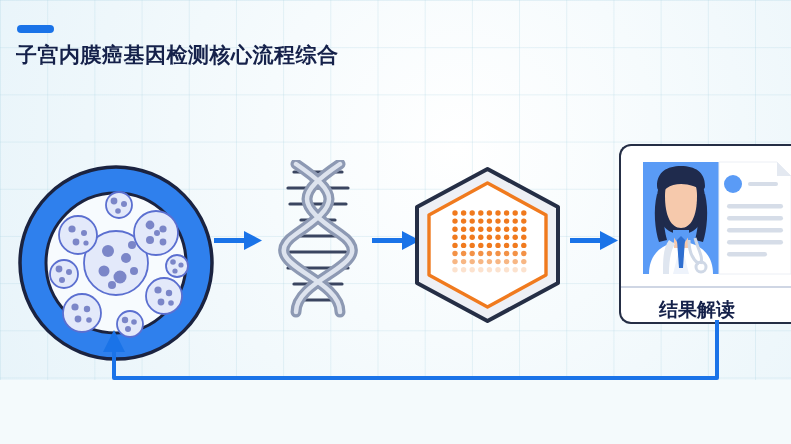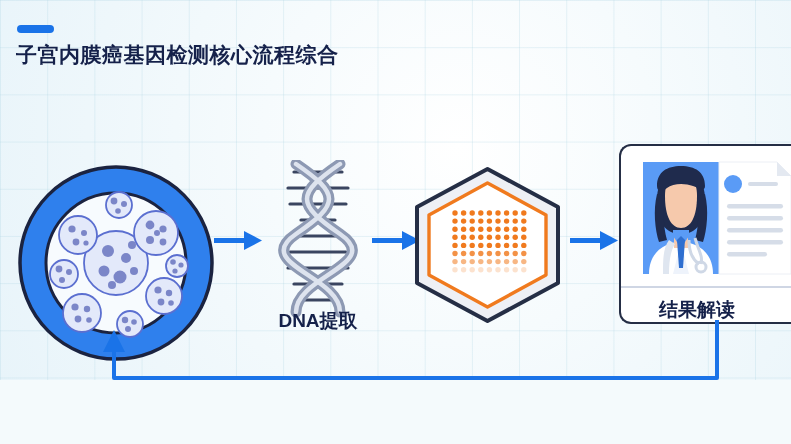--- a/index.html
+++ b/index.html
@@ -147,21 +147,20 @@
       </g>
       <g fill="none" stroke="#8d99b3" stroke-width="11" stroke-linecap="round">
         <path d="M28,4 C72,34 72,44 28,74 C-16,104 72,116 72,152"></path>
         <path d="M72,4 C28,34 28,44 72,74 C116,104 28,116 28,152"></path>
       </g>
       <g fill="none" stroke="#dde3ee" stroke-width="4.5" stroke-linecap="round">
         <path d="M28,4 C72,34 72,44 28,74 C-16,104 72,116 72,152"></path>
         <path d="M72,4 C28,34 28,44 72,74 C116,104 28,116 28,152"></path>
       </g>
     </svg>
-    <div id="dna-label">DNA提取</div>
   </div>
 
   <div class="arrow" id="arrow-2">
     <svg width="48" height="22" viewBox="0 0 48 22">
       <rect x="0" y="8" width="32" height="5" fill="#1a73e8"></rect>
       <polygon points="30,1 48,10.5 30,20" fill="#1a73e8"></polygon>
     </svg>
   </div>
 
   <div id="chip-node">

